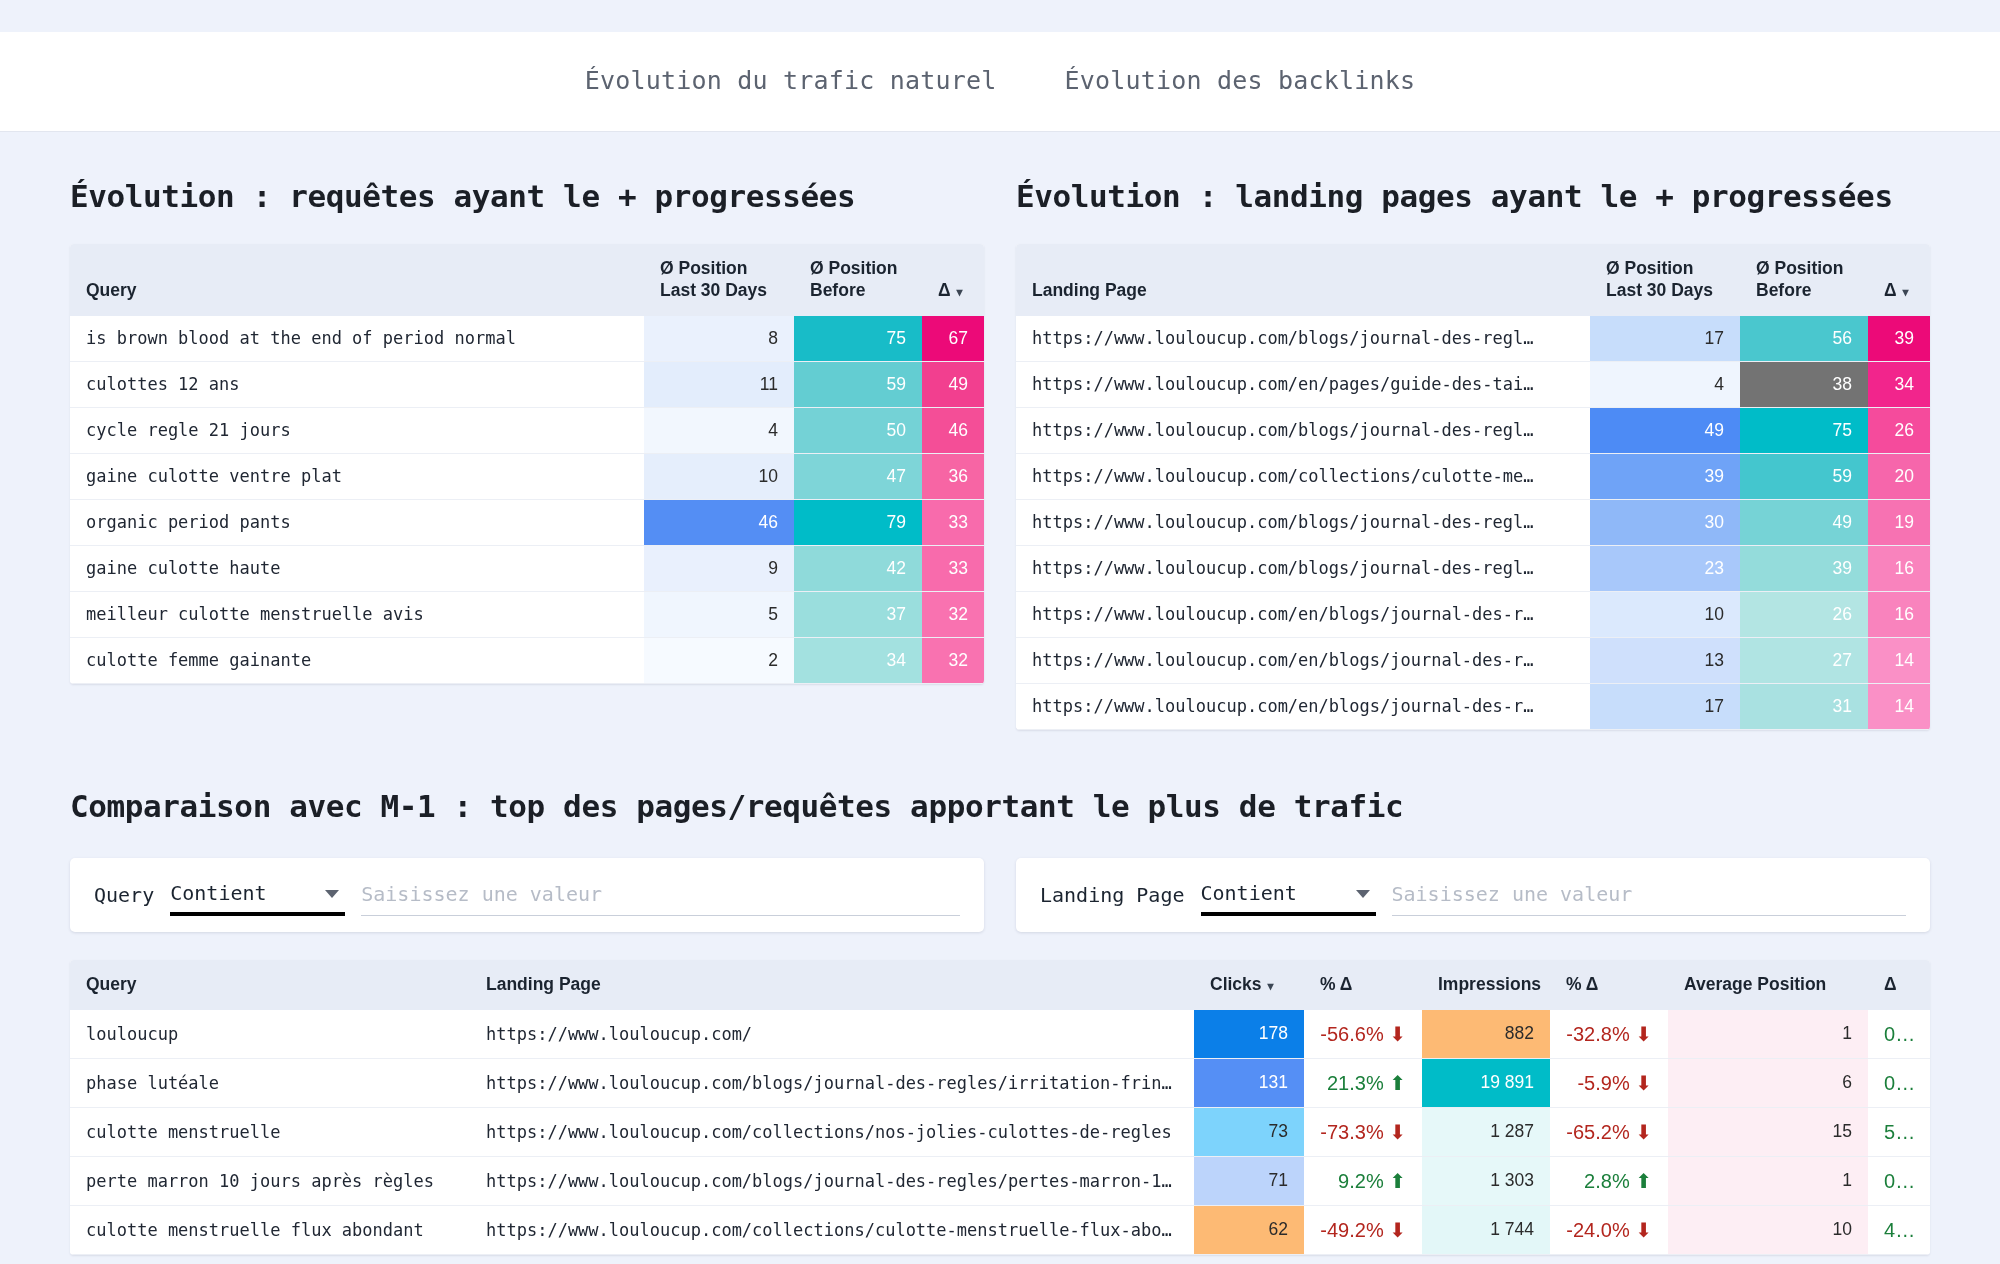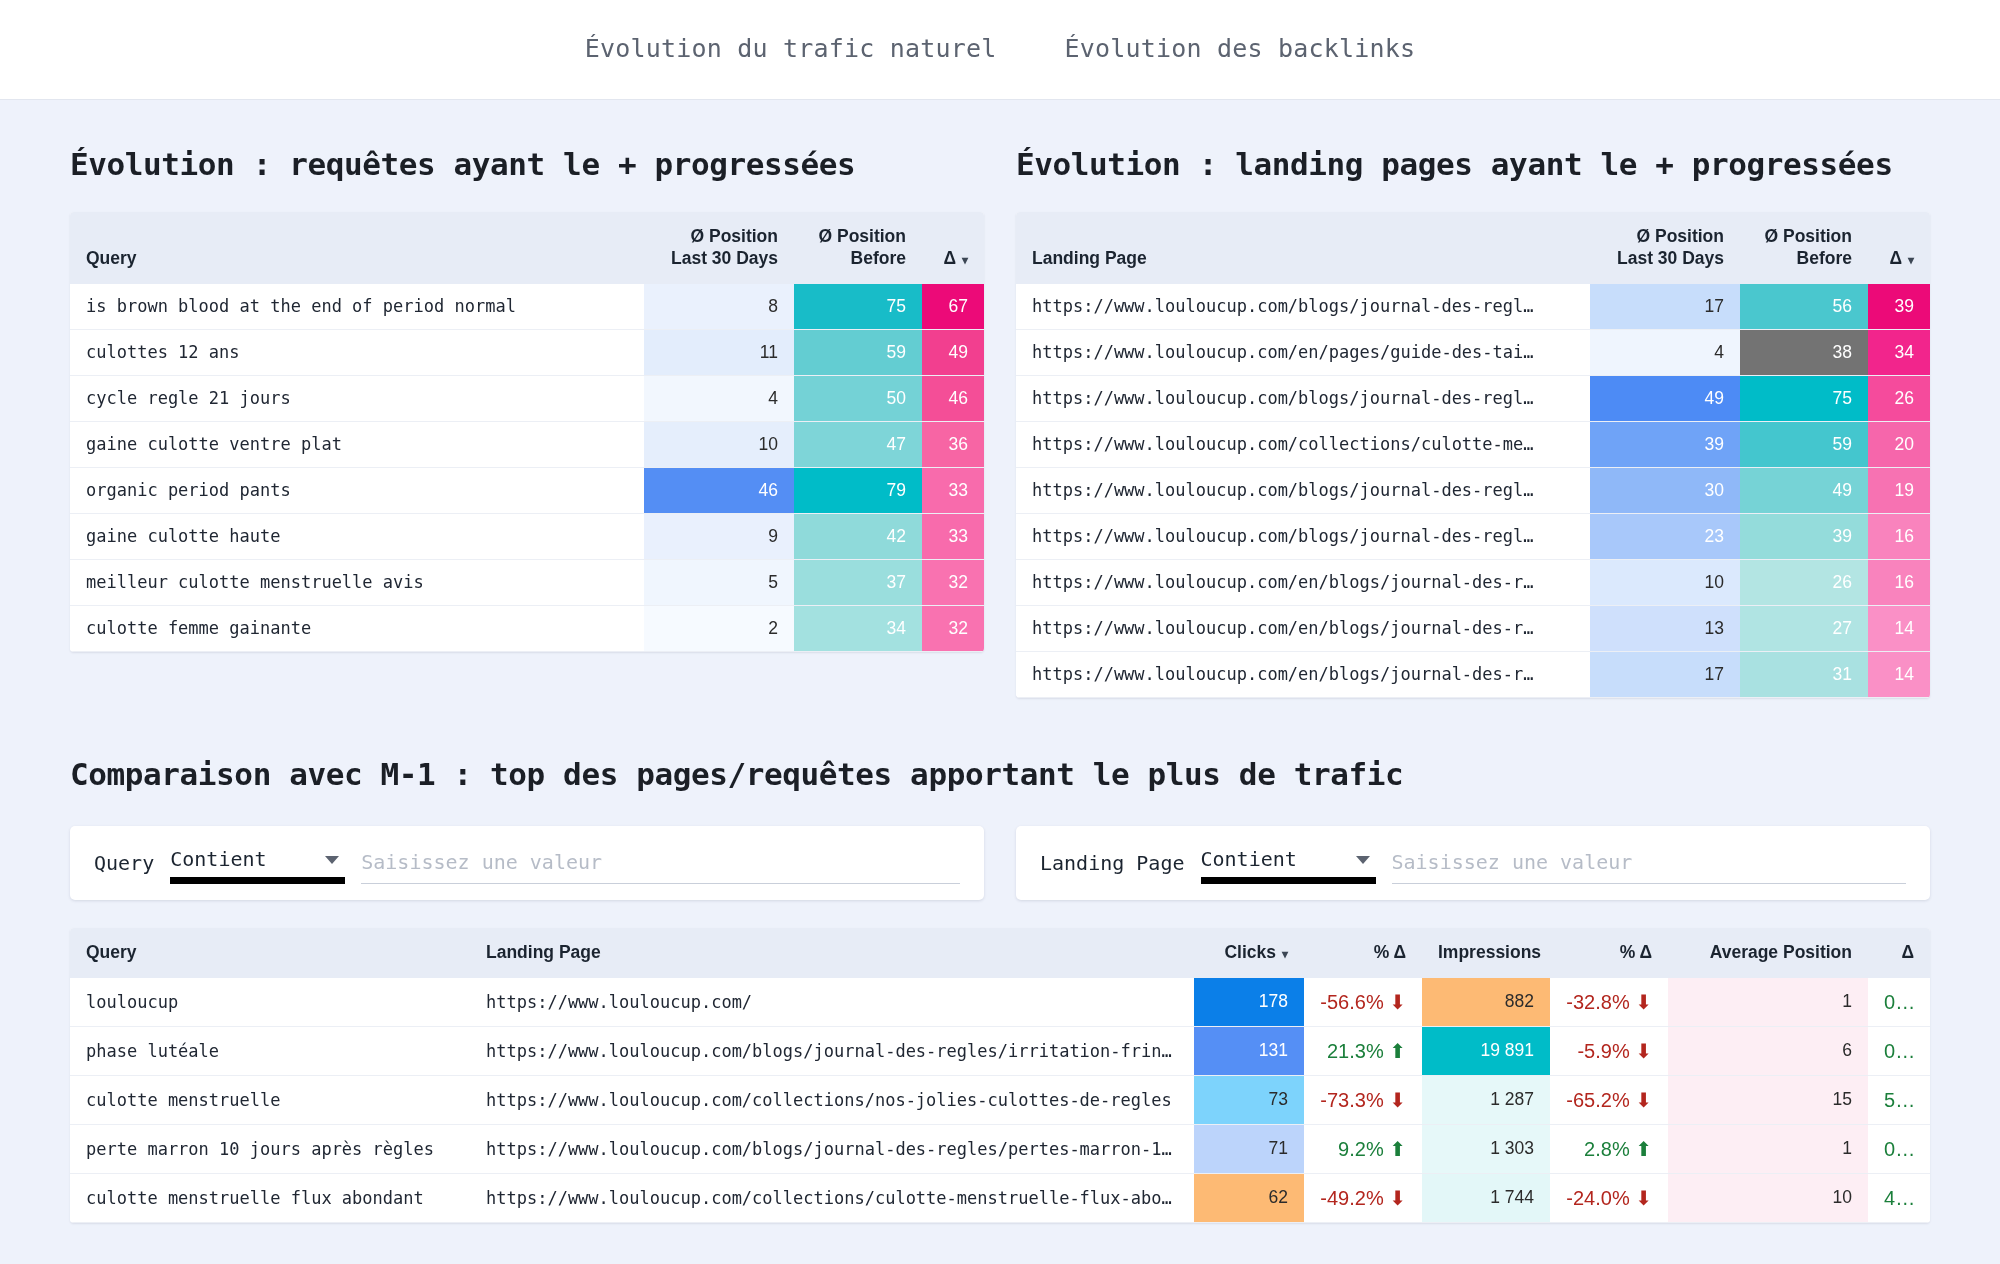--- a/index.html
+++ b/index.html
@@ -13,20 +13,21 @@
   
   .tabbar {
     height: 100px;
     background: #ffffff;
     display: flex;
     align-items: center;
     justify-content: center;
     gap: 56px;
     border-bottom: 1px solid #e2e6ef;
     position: relative;
+    margin-top: 32px;
   }
   .tab {
     font-family: "DejaVu Sans Mono", monospace;
     font-size: 25px;
     color: #5c6370;
     padding: 30px 6px 32px 6px;
     letter-spacing: .2px;
     cursor: pointer;
     position: relative;
   }
@@ -64,21 +65,21 @@
     border-radius: 4px;
     overflow: hidden;
     box-shadow: 0 1px 2px rgba(30,40,70,.10);
   }
   thead th {
     background: #e7ecf6;
     font-size: 17.5px;
     font-weight: bold;
     color: #1b2430;
     padding: 14px 16px;
-    text-align: right;
+    text-align: left;
     vertical-align: bottom;
     line-height: 1.25;
     white-space: normal;
   }
   thead th.left { text-align: left; }
   tbody td {
     font-size: 17.5px;
     padding: 12px 16px;
     text-align: right;
     border-bottom: 1px solid #eceff5;
@@ -124,21 +125,21 @@
   }
   .filter-label {
     font-family: "DejaVu Sans Mono", monospace;
     font-size: 20px;
     color: #1b2430;
     white-space: nowrap;
   }
   .select {
     position: relative;
     min-width: 175px;
-    border-bottom: 7px solid #000000;
+    border-bottom: 4px solid #000000;
     height: 42px;
     display: flex;
     align-items: center;
     font-family: "DejaVu Sans Mono", monospace;
     font-size: 20px;
     color: #1b2430;
     cursor: pointer;
   }
   .select .arrow {
     position: absolute; right: 6px; top: 50%;

